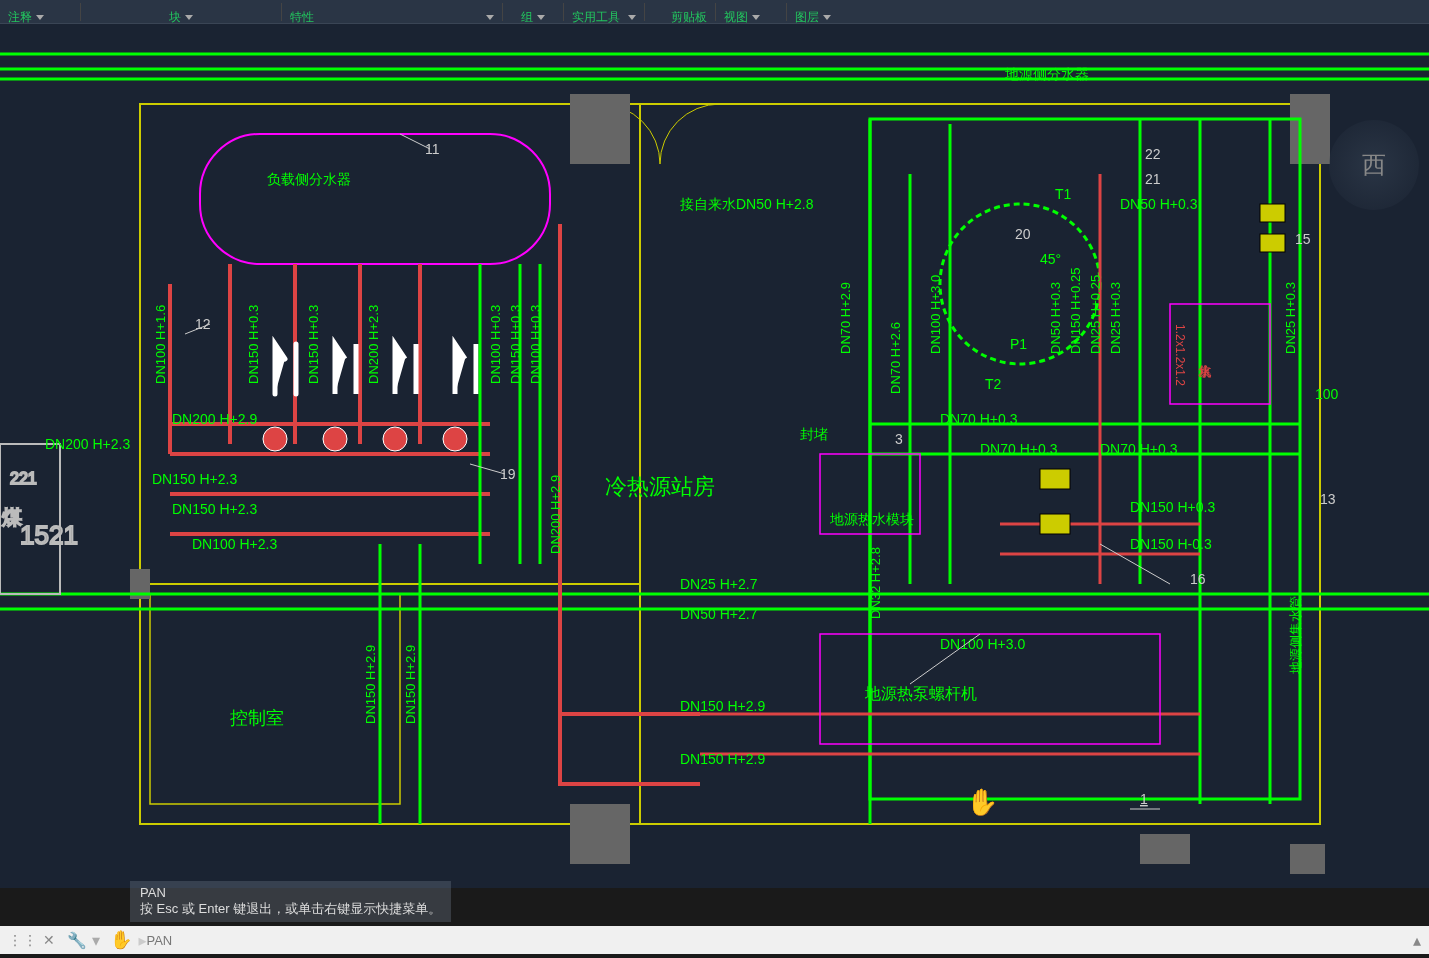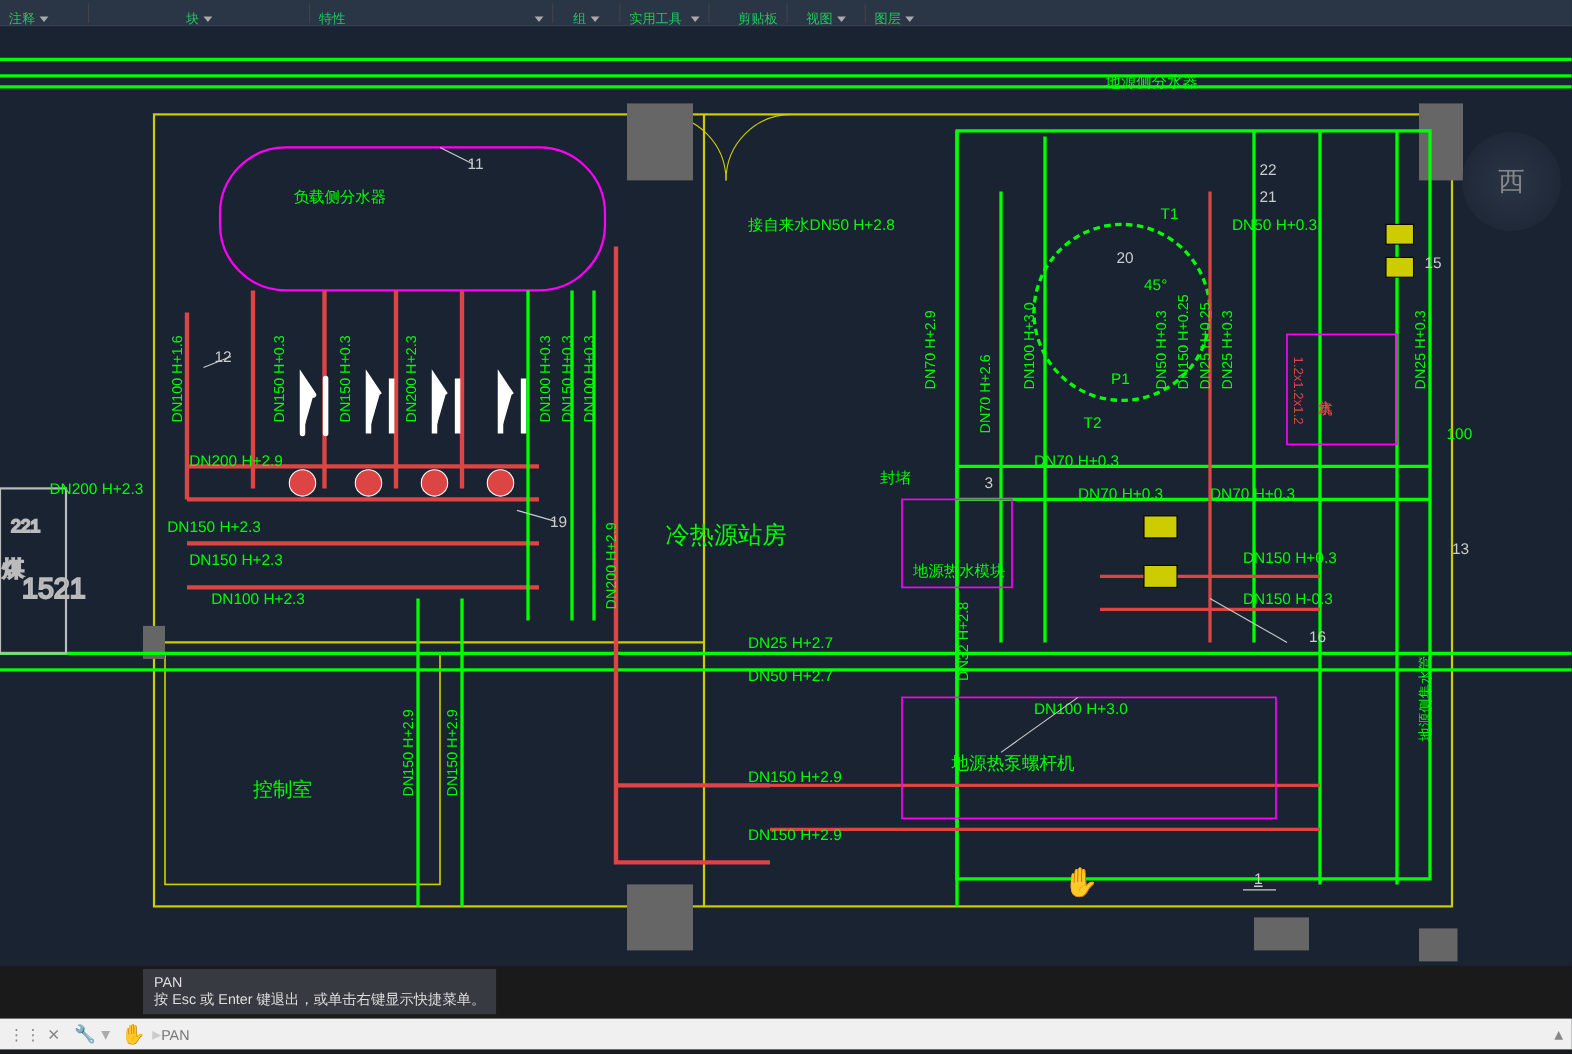--- a/index.html
+++ b/index.html
@@ -4,21 +4,21 @@
 <style>
 * { margin: 0; padding: 0; box-sizing: border-box; }
 body { font-family: "Microsoft YaHei", sans-serif; background: #1a2332; color: #ccc; overflow: hidden; width: 1429px; height: 958px; position: relative; }
 .ribbon { height: 24px; background: #2a3545; display: flex; align-items: center; border-bottom: 1px solid #3a4555; position: absolute; top: 0; left: 0; right: 0; }
 .ribbon-tab { color: #22c55e; font-size: 12px; padding: 0 8px; display: flex; align-items: center; cursor: pointer; margin-top: 11px; }
 .ribbon-tab .arrow { border-left: 4px solid transparent; border-right: 4px solid transparent; border-top: 5px solid #aaa; margin-left: 4px; }
 .ribbon-sep { width: 1px; height: 18px; background: #444; }
 .canvas { position: absolute; top: 24px; left: 0; right: 0; bottom: 70px; background: #1a2332; overflow: hidden; }
 .canvas svg { width: 100%; height: 100%; }
 .viewcube { position: absolute; top: 120px; right: 10px; width: 90px; height: 90px; color: #888; font-size: 24px; display: flex; align-items: center; justify-content: center; border-radius: 50%; background: radial-gradient(#2a3545, transparent); }
-.cmdline { position: absolute; bottom: 0; left: 0; right: 0; height: 80px; background: #1a1a1a; }
+.cmdline { position: absolute; bottom: 0; left: 0; right: 0; height: 70px; background: #1a1a1a; }
 .cmd-history { background: rgba(100,110,125,0.4); padding: 4px 10px; font-size: 13px; color: #ddd; position: absolute; left: 130px; bottom: 36px; }
 .cmd-prompt { background: #f0f0f0; height: 28px; display: flex; align-items: center; padding: 0 8px; position: absolute; bottom: 4px; left: 0; right: 0; }
 .cmd-handle { color: #888; margin-right: 12px; font-size: 14px; letter-spacing: 1px; }
 .cmd-tool { color: #aaa; margin-right: 10px; }
 .cmd-cursor { color: #888; font-size: 18px; margin-right: 6px; }
 .cmd-text { color: #777; font-size: 13px; flex: 1; }
 .cmd-arrow { color: #888; }
 .hand-cursor { position: absolute; bottom: 140px; right: 430px; font-size: 26px; color: #ddd; }
 .annot { font-size: 14px; fill: #0f0; }
 </style>
@@ -48,21 +48,21 @@
   <span class="ribbon-sep"></span>
   <div class="ribbon-tab" style="flex-basis:80px;justify-content:space-between">
       <span>实用工具</span>
       <span class="arrow"></span>
     </div>
   <span class="ribbon-sep"></span>
   <div class="ribbon-tab" style="flex-basis:70px;justify-content:flex-end">
       <span>剪贴板</span>
     </div>
   <span class="ribbon-sep"></span>
-  <div class="ribbon-tab" style="flex-basis:70px;justify-content:center">
+  <div class="ribbon-tab" style="flex-basis:70px;justify-content:flex-start">
       <span>视图</span>
       <span class="arrow"></span>
     </div>
   <span class="ribbon-sep"></span>
   <div class="ribbon-tab" style="flex:1;justify-content:flex-start">
       <span>图层</span>
       <span class="arrow"></span>
     </div>
 </div>
 

